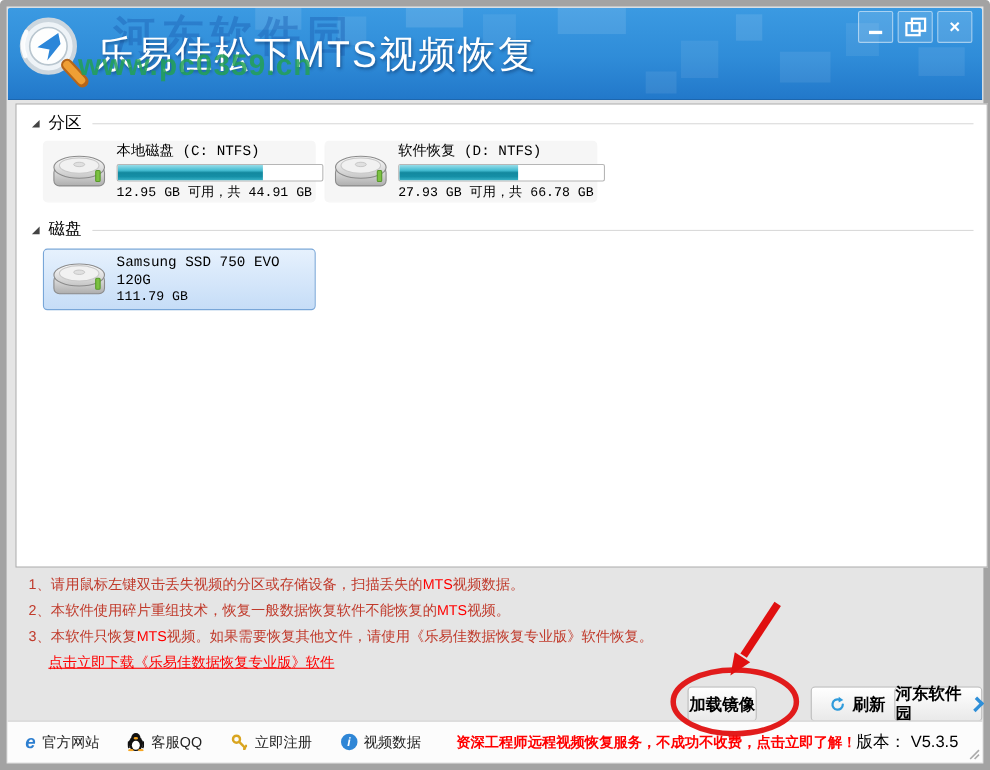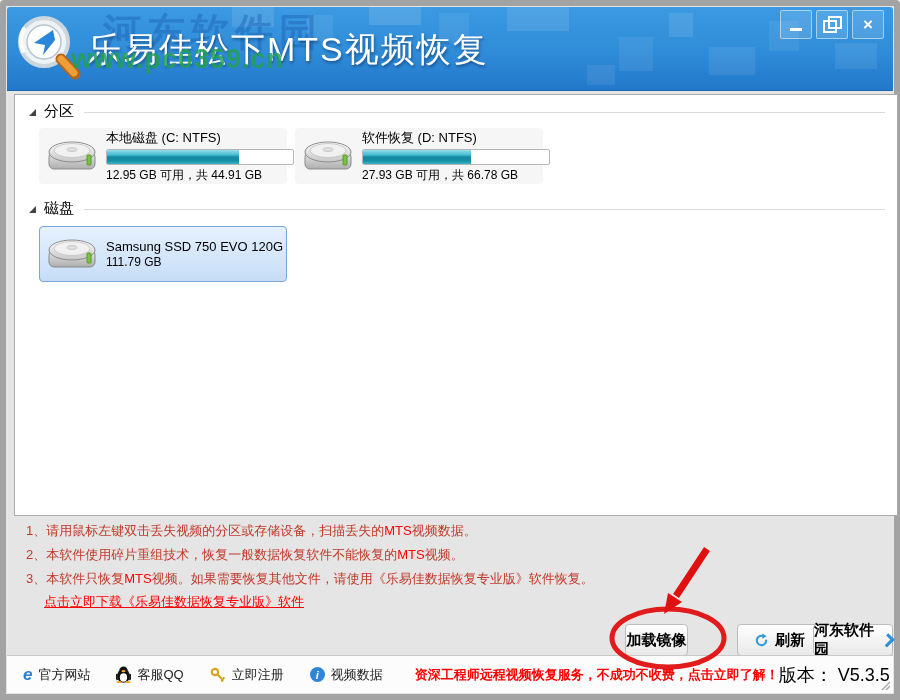--- a/index.html
+++ b/index.html
@@ -17,41 +17,41 @@
   .glyph-min{width:12px;height:3px;background:#fff;margin-top:10px;}
   .glyph-restore{position:relative;width:10px;height:9px;border:2px solid #fff;background:transparent;margin-top:3px;margin-left:-4px;}
   .glyph-restore::before{content:"";position:absolute;left:3px;top:-6px;width:10px;height:9px;border:2px solid #fff;}
   .glyph-close{color:#fff;font-size:17px;font-weight:bold;line-height:1;}
   
   .panel{position:absolute;left:8px;top:88px;width:884px;height:422px;background:#fff;border:1px solid #ababab;box-sizing:border-box;}
   .sec-head{position:absolute;left:14px;display:flex;align-items:center;height:16px;width:856px;cursor:pointer;text-align:center;}
   .tri{width:0;height:0;border-left:7px solid transparent;border-bottom:7px solid #444;margin-right:8px;margin-top:2px;}
   .sec-label{font-size:15px;color:#000;margin-right:10px;}
   .sec-line{flex:1;border-top:1px solid #dadada;margin-top:3px;}
-  .itemrow{position:absolute;left:24px;display:flex;gap:8px;}
+  .itemrow{position:absolute;left:24px;display:flex;gap:8px;font-family:Liberation Mono, monospace;}
   .disk-item{width:248px;height:56px;background:#f6f6f6;border:1px solid #f6f6f6;border-radius:4px;display:flex;align-items:center;padding-left:6px;box-sizing:border-box;cursor:pointer;}
   .disk-item.selected{background:linear-gradient(180deg,#e6f1fd 0%,#c6ddf7 100%);border:1px solid #78a6d8;}
   .hdd-ic{width:52px;height:40px;flex:0 0 auto;}
   .disk-info{margin-left:8px;display:flex;flex-direction:column;justify-content:center;}
   .disk-name{font-size:13px;color:#000;line-height:16px;}
   .disk-cap{font-size:12px;color:#000;line-height:15px;}
   .bar{width:186px;height:14px;background:#fff;border:1px solid #b6b6b6;border-radius:2px;margin:3px 0;overflow:hidden;}
   .bar-fill{height:100%;background:linear-gradient(180deg,#97dde9 0%,#44bcd1 35%,#13899f 50%,#158fa6 75%,#38b2c7 100%);}
   
   .instr{position:absolute;left:20px;font-size:13px;color:#c03a2b;white-space:nowrap;}
   .mts-tag{color:#f00;}
   .dl-link{position:absolute;left:38px;font-size:13px;color:#f00;text-decoration:underline;cursor:pointer;white-space:nowrap;}
   
   .btn{position:absolute;height:32px;background:linear-gradient(180deg,#fff 0%,#f3f3f3 55%,#e9e9e9 100%);border:1px solid #bdbdbd;border-radius:4px;display:flex;align-items:center;justify-content:center;gap:6px;font-size:15px;font-weight:bold;color:#000;box-sizing:border-box;cursor:pointer;}
   .chev{display:inline-block;width:8px;height:8px;border-right:3px solid #2f8fd8;border-top:3px solid #2f8fd8;transform:rotate(45deg);margin-left:2px;}
   
   .statusbar{position:absolute;left:1px;right:1px;bottom:1px;height:37px;background:#fcfcfc;border-top:1px solid #c9c9c9;display:flex;align-items:center;}
   .sb-item{display:flex;align-items:center;gap:6px;font-size:13px;color:#222;cursor:pointer;white-space:nowrap;}
   .sb-promo{font-size:13px;color:#f00;font-weight:bold;cursor:pointer;white-space:nowrap;}
-  .sb-ver{font-size:18px;color:#000;white-space:nowrap;}
+  .sb-ver{font-size:15px;color:#000;white-space:nowrap;}
   .ie-e{font-size:17px;font-weight:bold;font-style:italic;color:#2e7fd0;line-height:1;}
   .info-ic{width:15px;height:15px;border-radius:50%;background:#2f86d6;color:#fff;font-size:11px;font-weight:bold;display:flex;align-items:center;justify-content:center;font-style:italic;}
   .grip{position:absolute;right:2px;bottom:2px;}
   .annot{position:absolute;left:0;top:0;width:900px;height:700px;pointer-events:none;z-index:50;}
 </style>
 </head>
 <body>
 
 <div class="win">
 

